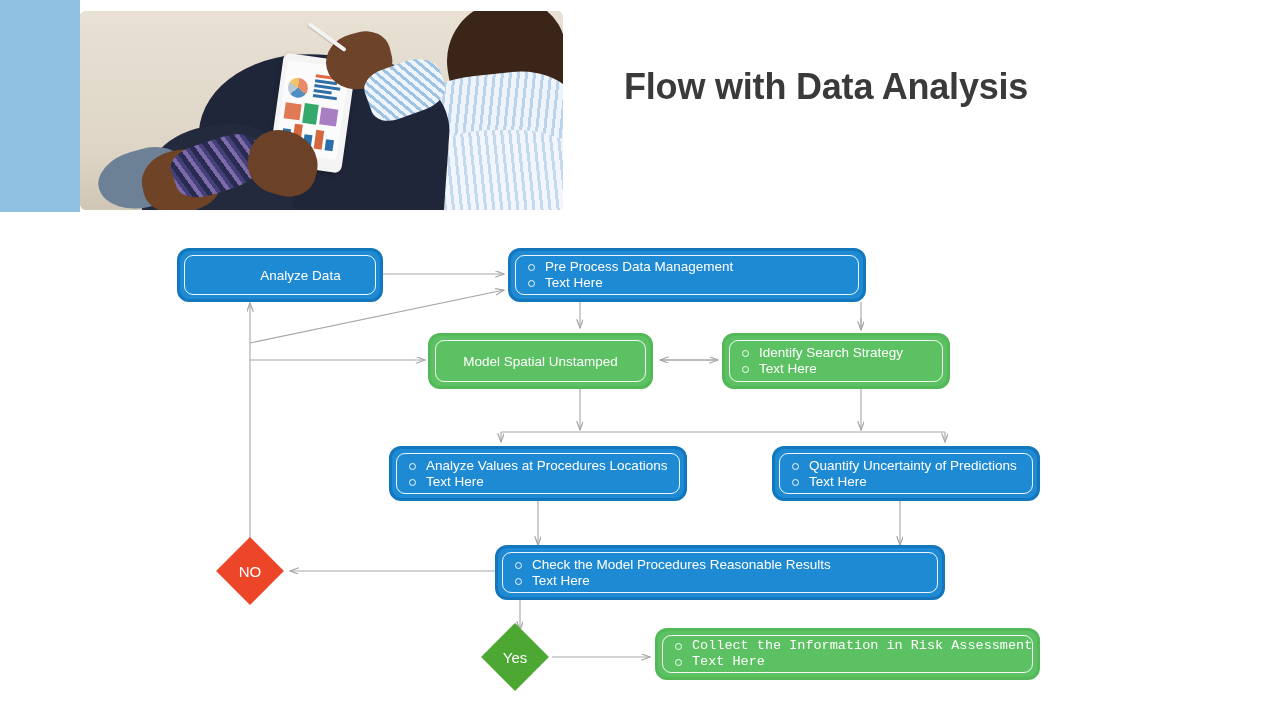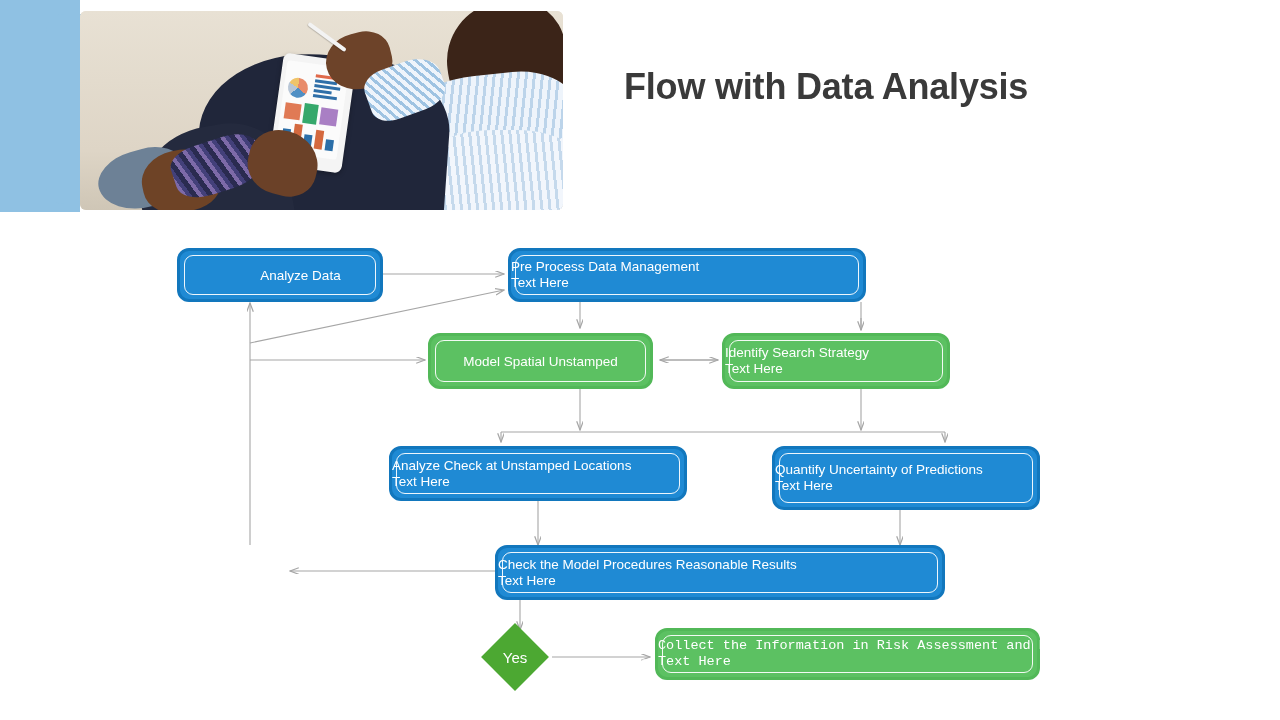--- a/index.html
+++ b/index.html
@@ -101,21 +101,21 @@
   }
   .node .inner {
     position:absolute; left:4px; top:4px; right:4px; bottom:4px;
     border:1px solid rgba(255,255,255,.92);
     border-radius:9px; pointer-events:none;
   }
   .node.blue { background:#1f8ad4; border:3px solid #1277bd; }
   .node.green { background:#5cc162; border:3px solid #52b858; }
   .node.center { justify-content:center; }
   .node .label { position:relative; z-index:2; }
-  .node ul { list-style:none; position:relative; z-index:2; }
+  .node ul { list-style:none; position:relative; z-index:2; padding-left:34px; }
   .node ul li { position:relative; line-height:16px; white-space:nowrap; }
   .node ul li::before {
     content:""; position:absolute; left:-17px; top:5px;
     width:5px; height:5px; border:1px solid rgba(255,255,255,.95);
     border-radius:50%;
   }
 
   .diamond {
     position:absolute; display:flex; align-items:center; justify-content:center;
     color:#fff; font-size:15px;
@@ -249,26 +249,26 @@
       <div class="inner"></div>
       <ul>
         <li>Identify Search Strategy</li>
         <li>Text Here</li>
       </ul>
     </div>
 
     <div class="node blue" style="left:389px; top:446px; width:298px; height:55px;">
       <div class="inner"></div>
       <ul>
-        <li>Analyze Check at Unstamped Locations</li>
-        <li>Text Here</li>
-      </ul>
-    </div>
-
-    <div class="node blue" style="left:772px; top:446px; width:268px; height:64px;">
+        <li>Analyze Values at Procedures Locations</li>
+        <li>Text Here</li>
+      </ul>
+    </div>
+
+    <div class="node blue" style="left:772px; top:446px; width:268px; height:55px;">
       <div class="inner"></div>
       <ul>
         <li>Quantify Uncertainty of Predictions</li>
         <li>Text Here</li>
       </ul>
     </div>
 
     <div class="node blue" style="left:495px; top:545px; width:450px; height:55px;">
       <div class="inner"></div>
       <ul>
@@ -278,20 +278,24 @@
     </div>
 
     <div class="node green" style="left:655px; top:628px; width:385px; height:52px;font-family:Liberation Mono, monospace;">
       <div class="inner"></div>
       <ul>
         <li>Collect the Information in Risk Assessment and Decision Making</li>
         <li>Text Here</li>
       </ul>
     </div>
 
+    <div class="diamond no" style="left:216px; top:537px; width:68px; height:68px;">
+      <div class="shape"></div>
+      <div class="dlabel">NO</div>
+    </div>
 
     <div class="diamond yes" style="left:481px; top:623px; width:68px; height:68px;">
       <div class="shape"></div>
       <div class="dlabel">Yes</div>
     </div>
 
   </div>
 </div>
 
 </body></html>

